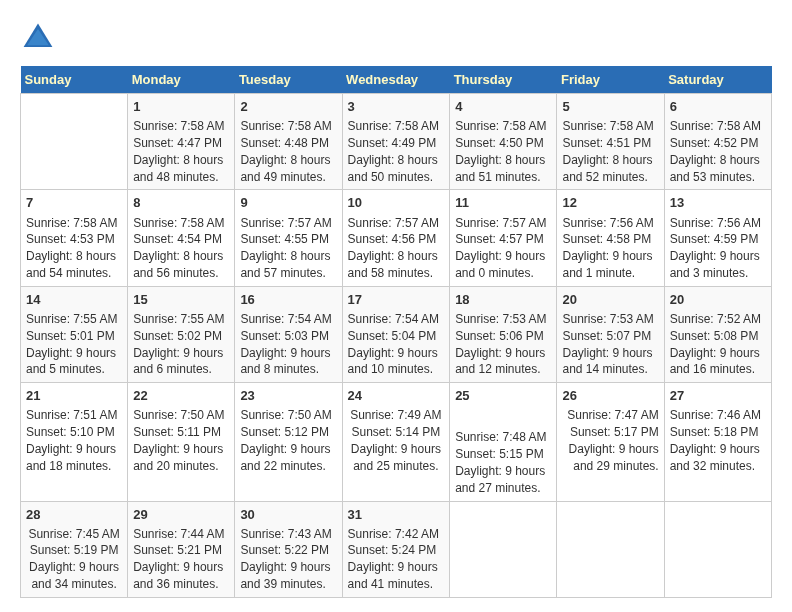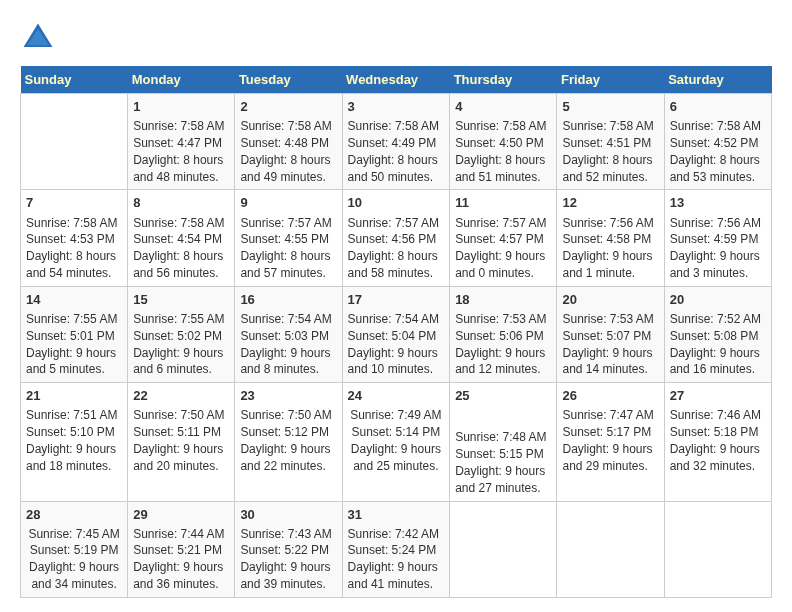--- a/index.html
+++ b/index.html
@@ -299,21 +299,21 @@
         </td>
         <td>
           <span class="day-num">25</span>
           <div class="day-info" style="white-space: pre-line; margin-top: 24px;">Sunrise: 7:48 AM
 Sunset: 5:15 PM
 Daylight: 9 hours
 and 27 minutes.</div>
         </td>
         <td>
           <span class="day-num">26</span>
-          <div class="day-info" style="white-space: pre-line;">Sunrise: 7:47 AM
+          <div class="day-info" style="white-space: pre-line; text-align: right;">Sunrise: 7:47 AM
 Sunset: 5:17 PM
 Daylight: 9 hours
 and 29 minutes.</div>
         </td>
         <td>
           <span class="day-num">27</span>
           <div class="day-info" style="white-space: pre-line;">Sunrise: 7:46 AM
 Sunset: 5:18 PM
 Daylight: 9 hours
 and 32 minutes.</div>

